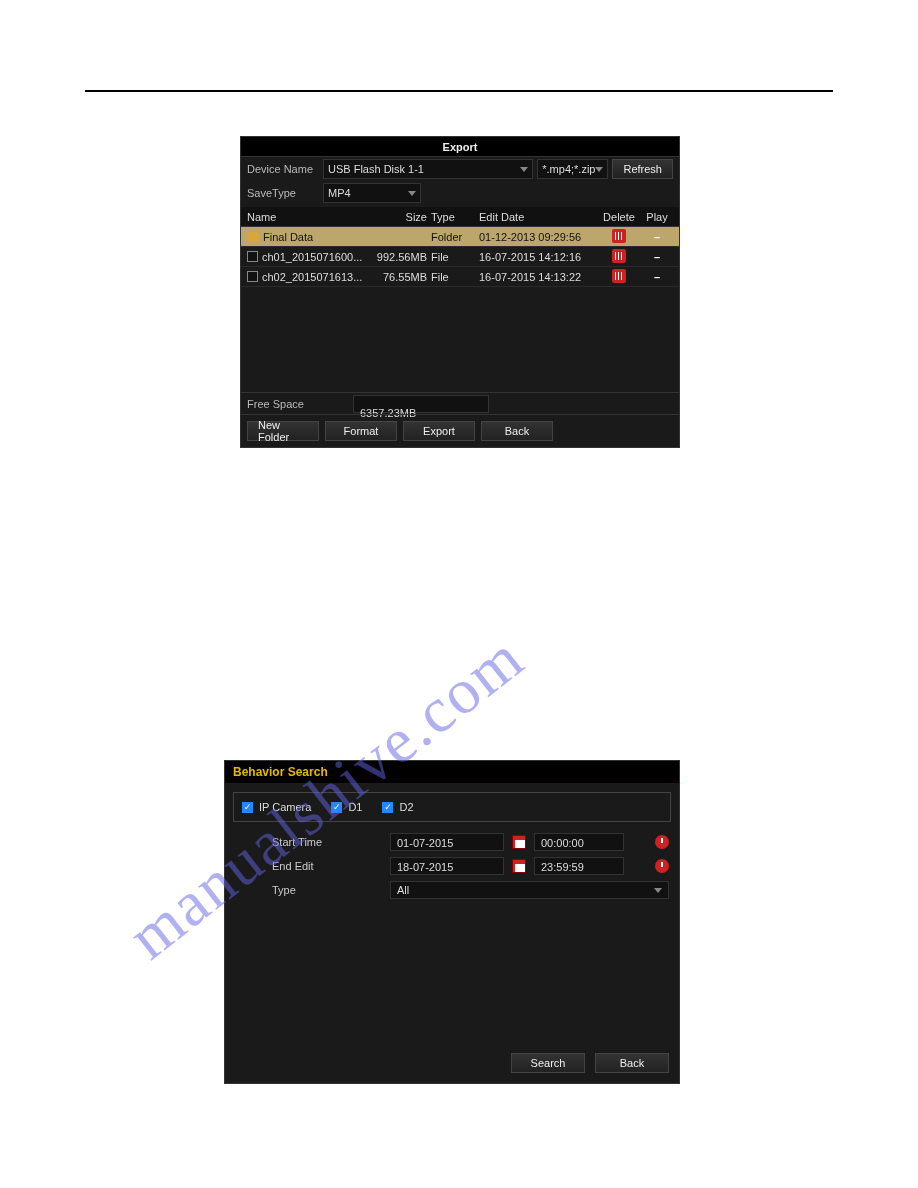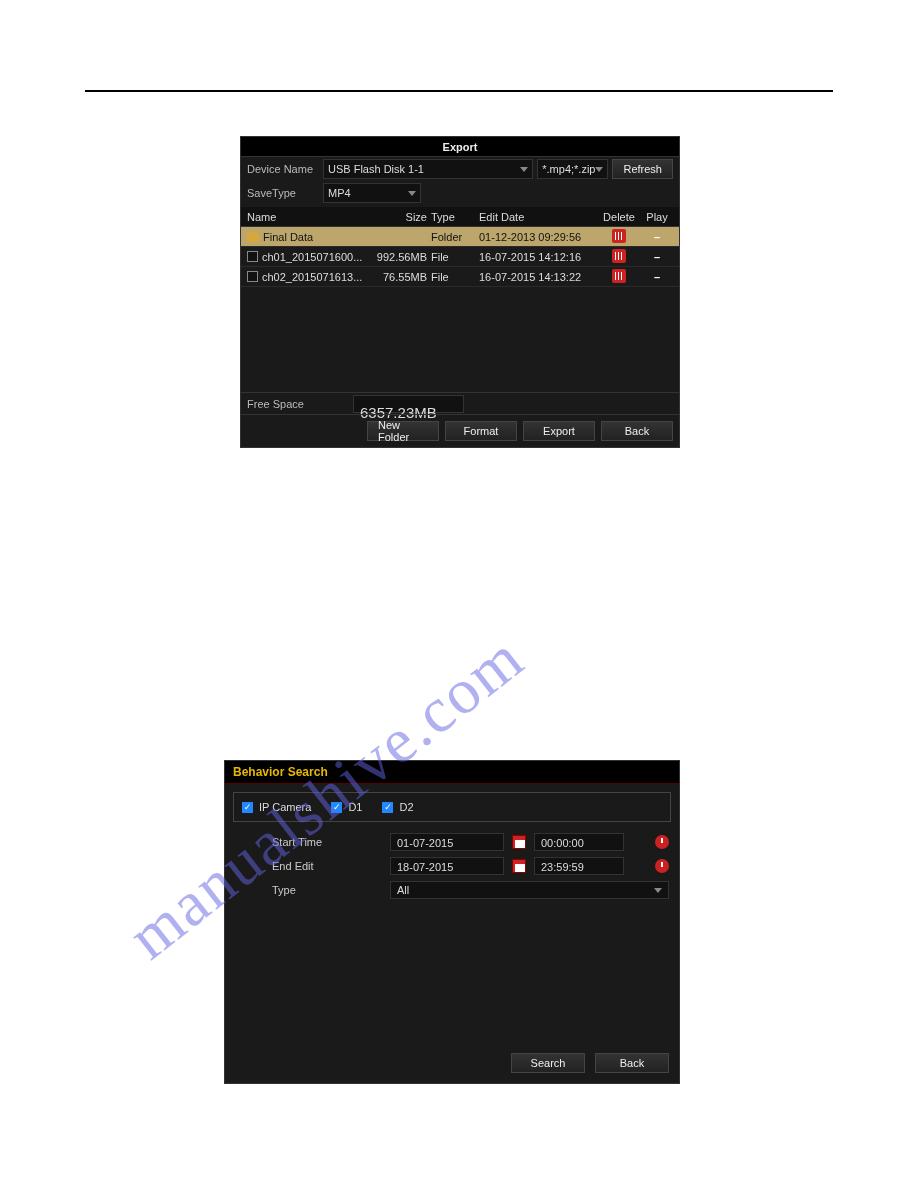--- a/index.html
+++ b/index.html
@@ -130,24 +130,24 @@
     background:repeating-linear-gradient(90deg,#fff 0 1px,transparent 1px 3px);
   }
   .icon-play-dash{
     color:#fff; font-weight:bold;
   }
   .free-row {
     display:flex;height:22px;align-items:center;padding:0 6px;gap:6px;border-top:1px solid #333;
   }
   .free-row .field-label{width:100px;}
   .free-val{
-    background:#111;border:1px solid #333;height:18px;line-height:18px;padding:8px 6px;width:111px;color:#ddd;font-size:15px;
+    background:#111;border:1px solid #333;height:18px;line-height:18px;padding:8px 6px;width:136px;color:#ddd;font-size:11px;
   }
   .button-row {
-    display:flex;justify-content:flex-end;gap:6px;padding:6px;border-top:1px solid #333;
+    display:flex;gap:6px;padding:6px;border-top:1px solid #333;
   }
   .button-row .btn{width:72px;}
 
   
   .behavior-panel {
     left: 224px; top: 760px;
     width: 456px; height: 324px;
     display:flex;flex-direction:column;
   }
   .bs-title {

